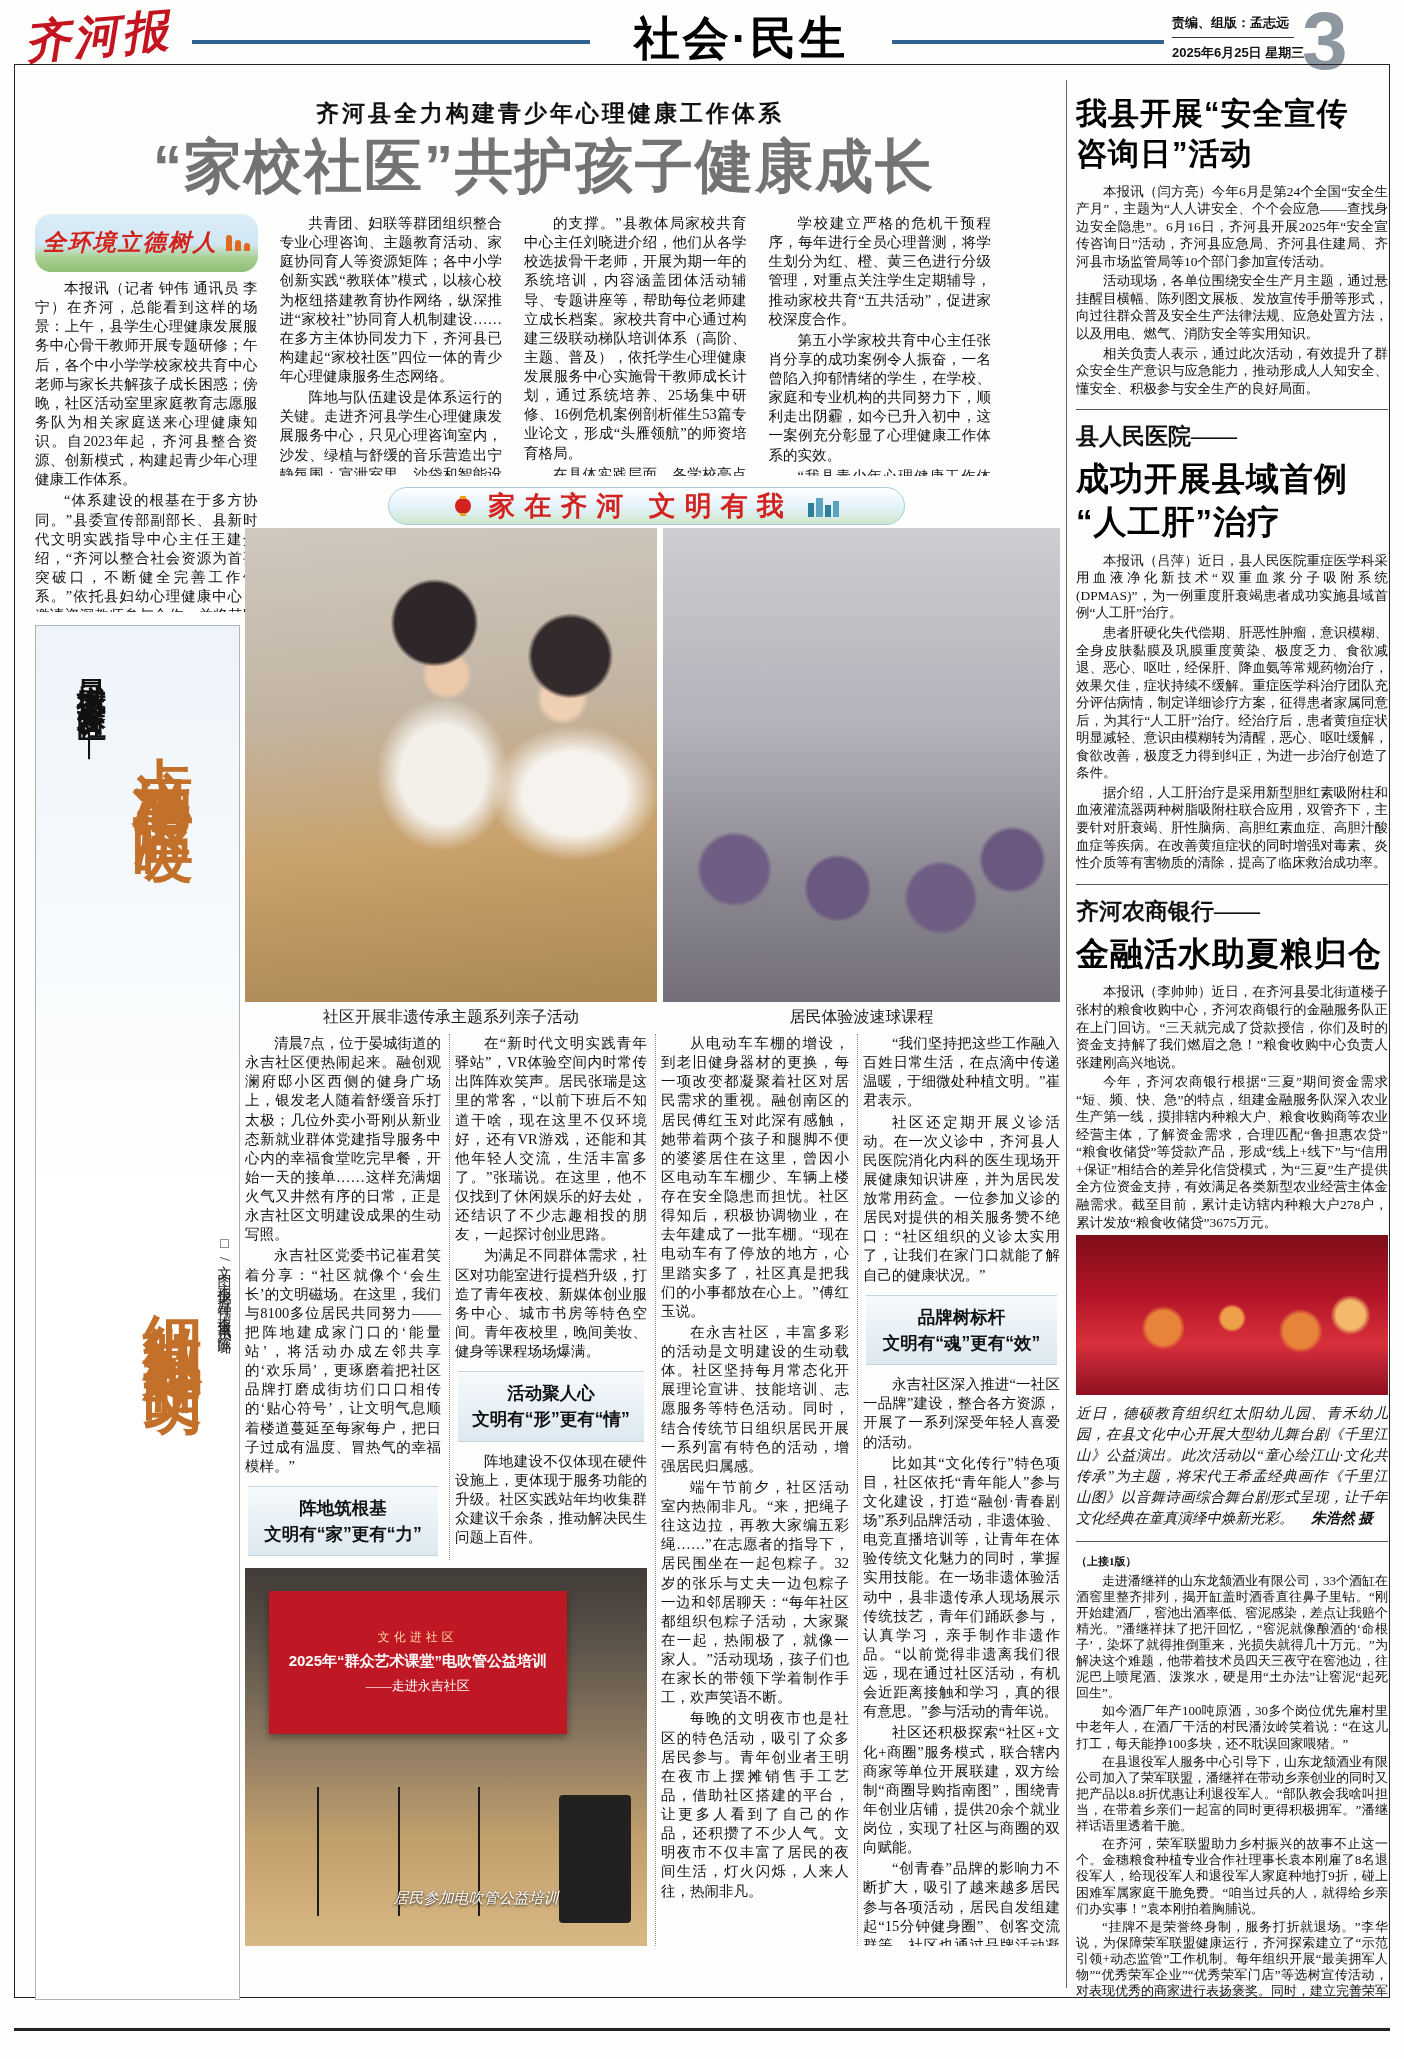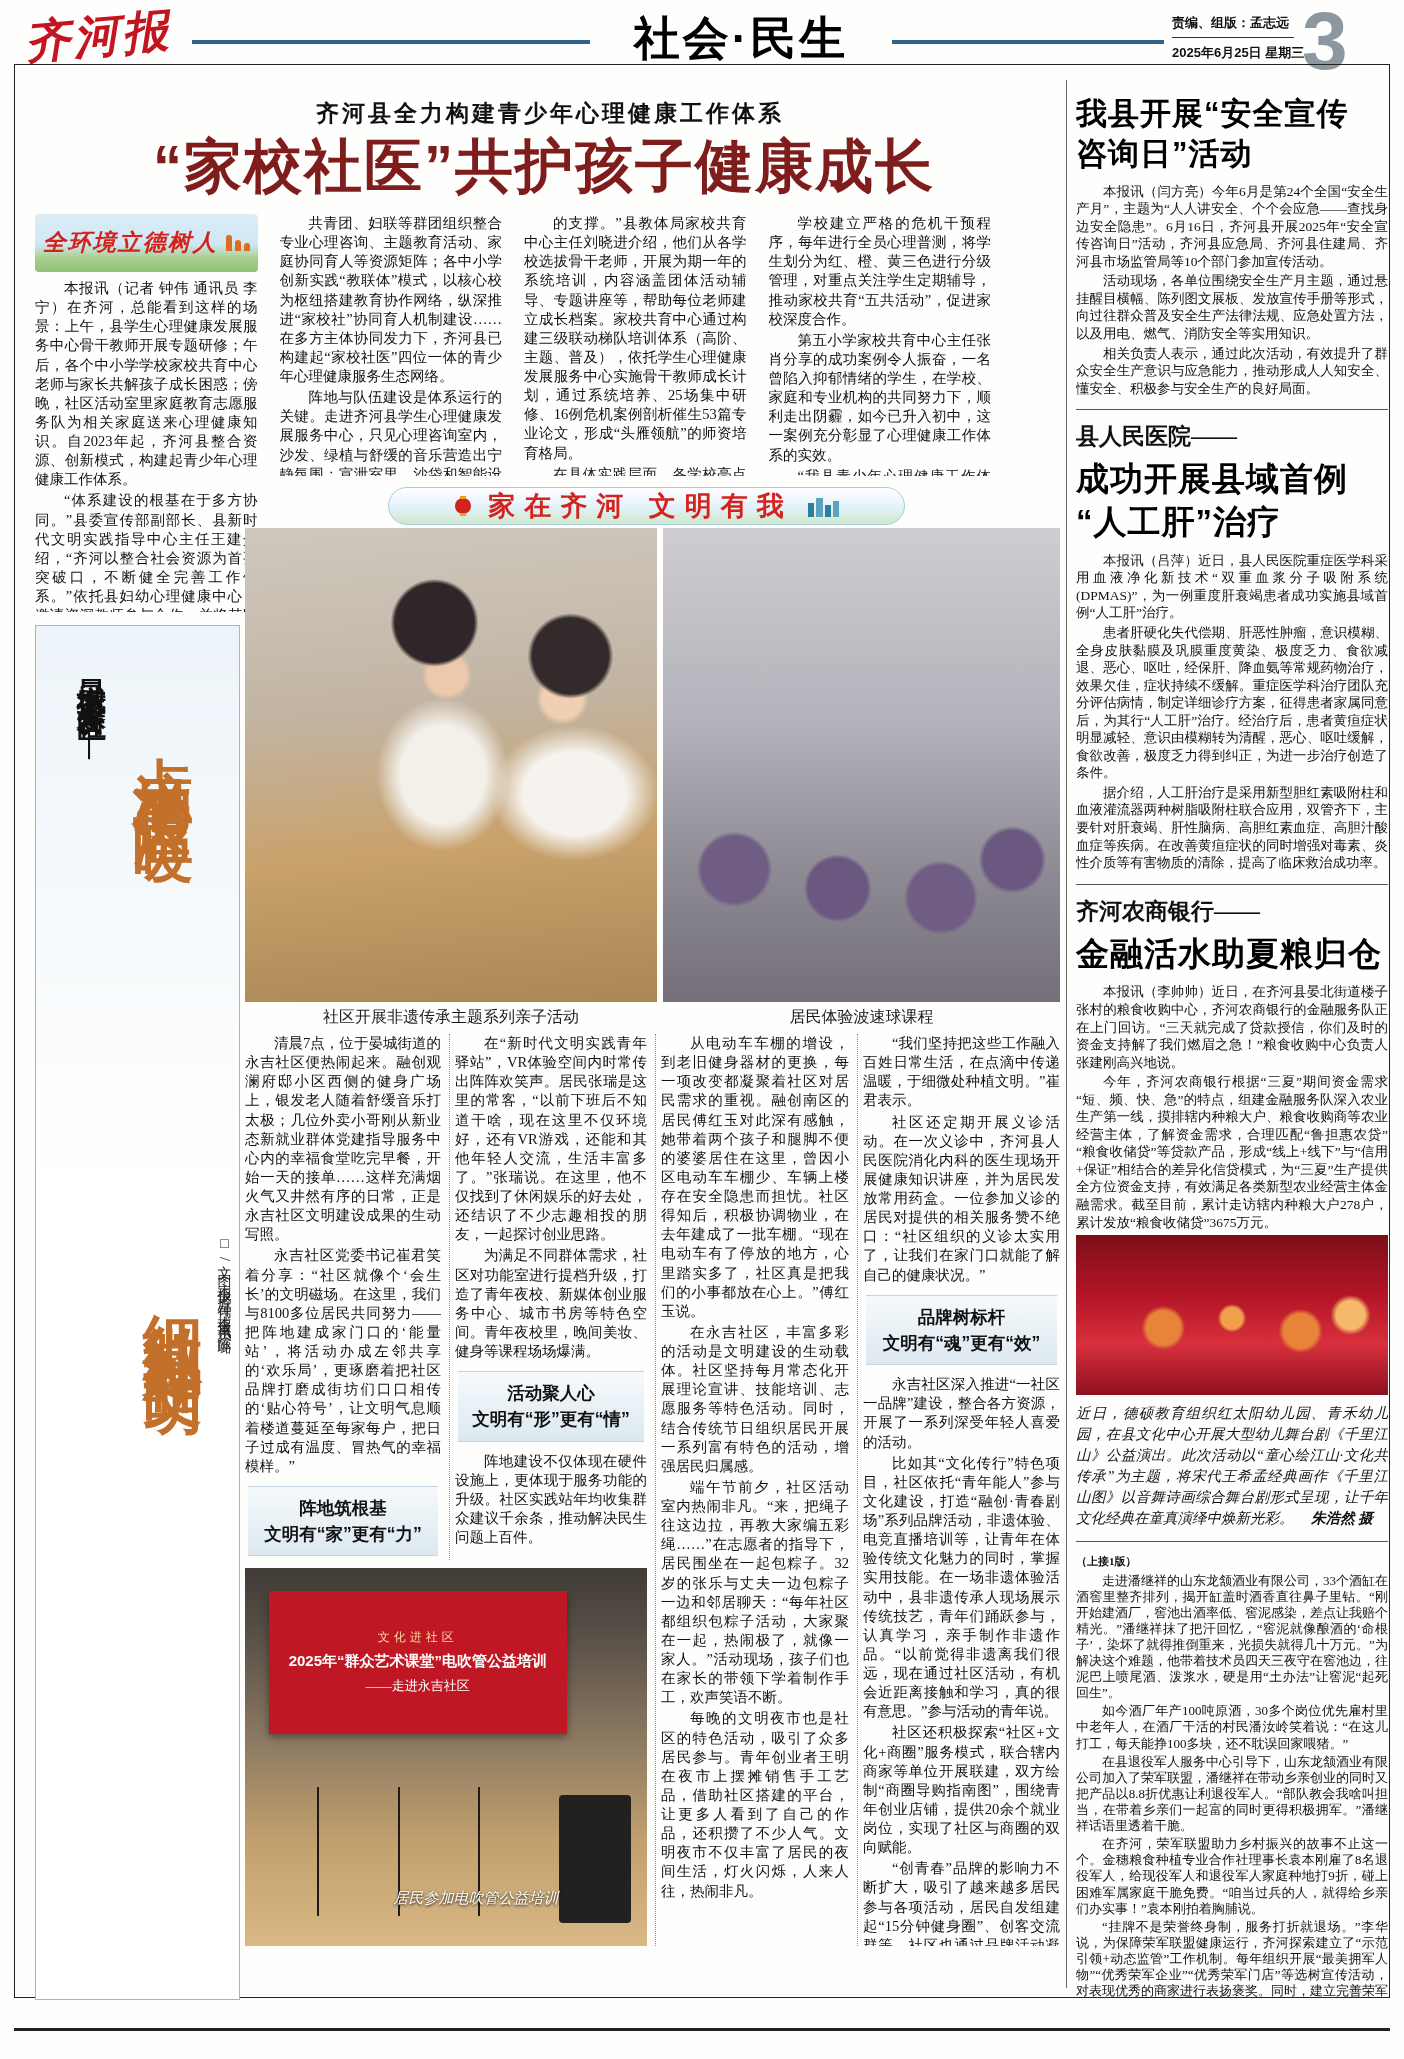--- a/index.html
+++ b/index.html
@@ -23,26 +23,26 @@
   
   .frame { position:absolute; left:14px; top:64px; width:1376px; height:1934px; border:1.5px solid #222; }
   .bottom-rule { position:absolute; left:14px; top:2028px; width:1376px; height:2.5px; background:#222; }
   .vdivider { position:absolute; left:1066px; top:80px; width:1px; height:1908px; background:#666; }
 
   
   .kicker { position:absolute; left:100px; top:98px; width:900px; text-align:center;
             font-size:23px; font-weight:bold; letter-spacing:3px; }
   .headline { position:absolute; left:28px; top:128px; width:1032px; text-align:center;
               font-family:"Liberation Sans", sans-serif; font-weight:900; font-size:58px;
-              color:#7f1d1d; letter-spacing:2px; }
+              color:#737373; letter-spacing:2px; }
   .main-cols { position:absolute; left:35px; top:214px; width:956px; display:flex; gap:22px; }
   .mcol { flex:1; height:262px; overflow:hidden; font-size:14.5px; line-height:1.32; text-align:justify; }
   .mcol.first { height:398px; }
   .mcol p, .ccol p, .right-col p { margin:0 0 2px 0; text-indent:2em; }
-  .edu-banner { height:58px; margin-bottom:7px; border-radius:4px; display:flex; align-items:center; justify-content:center; gap:8px;
+  .edu-banner { height:58px; margin-bottom:7px; border-radius:16px; display:flex; align-items:center; justify-content:center; gap:8px;
                 background:linear-gradient(180deg,#dcedf7 0%,#cfe7f4 52%,#a9cf8f 76%,#8fbf77 100%); }
   .edu-banner .txt { color:#d2231a; font-weight:bold; font-style:italic; font-size:23px; letter-spacing:2px; text-indent:0; }
 
   
   .home-banner { position:absolute; left:388px; top:487px; width:517px; height:38px; border-radius:20px;
                  border:1px solid #a8cde0; display:flex; align-items:center; justify-content:center; gap:14px;
                  background:linear-gradient(180deg,#ffffff 0%,#e2f1fa 55%,#cfe8c9 100%); }
   .home-banner .txt { font-family:"Liberation Sans", sans-serif; font-weight:900; font-size:27px;
                       color:#d2231f; letter-spacing:9px; }
 

